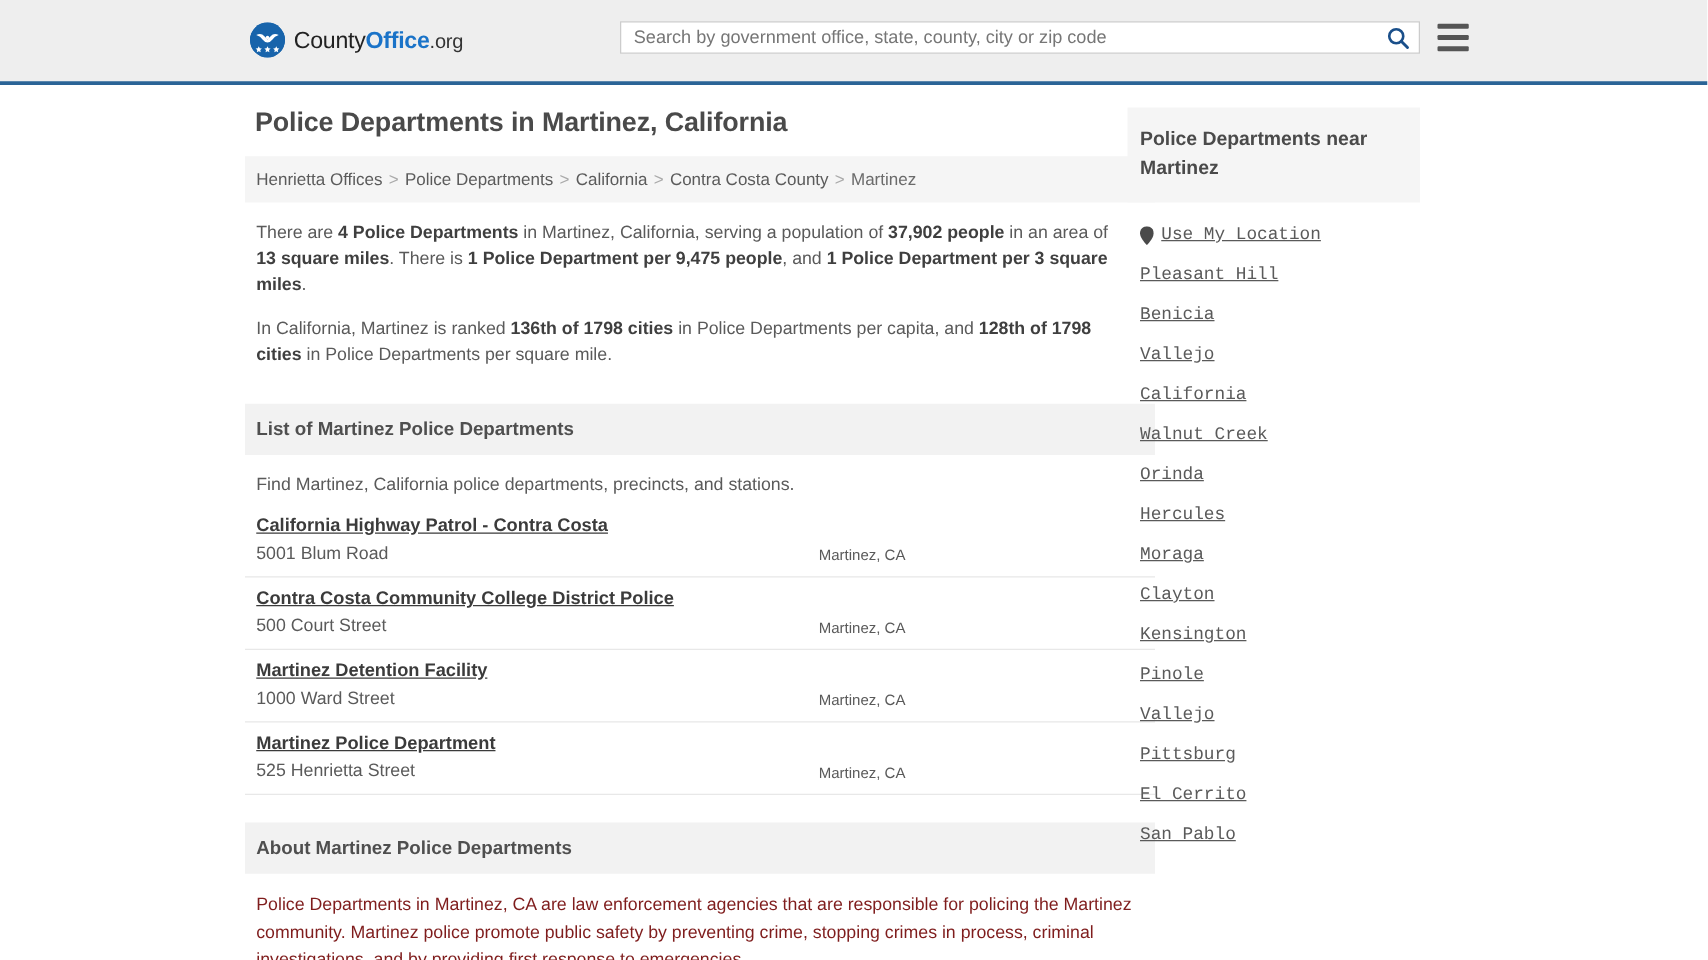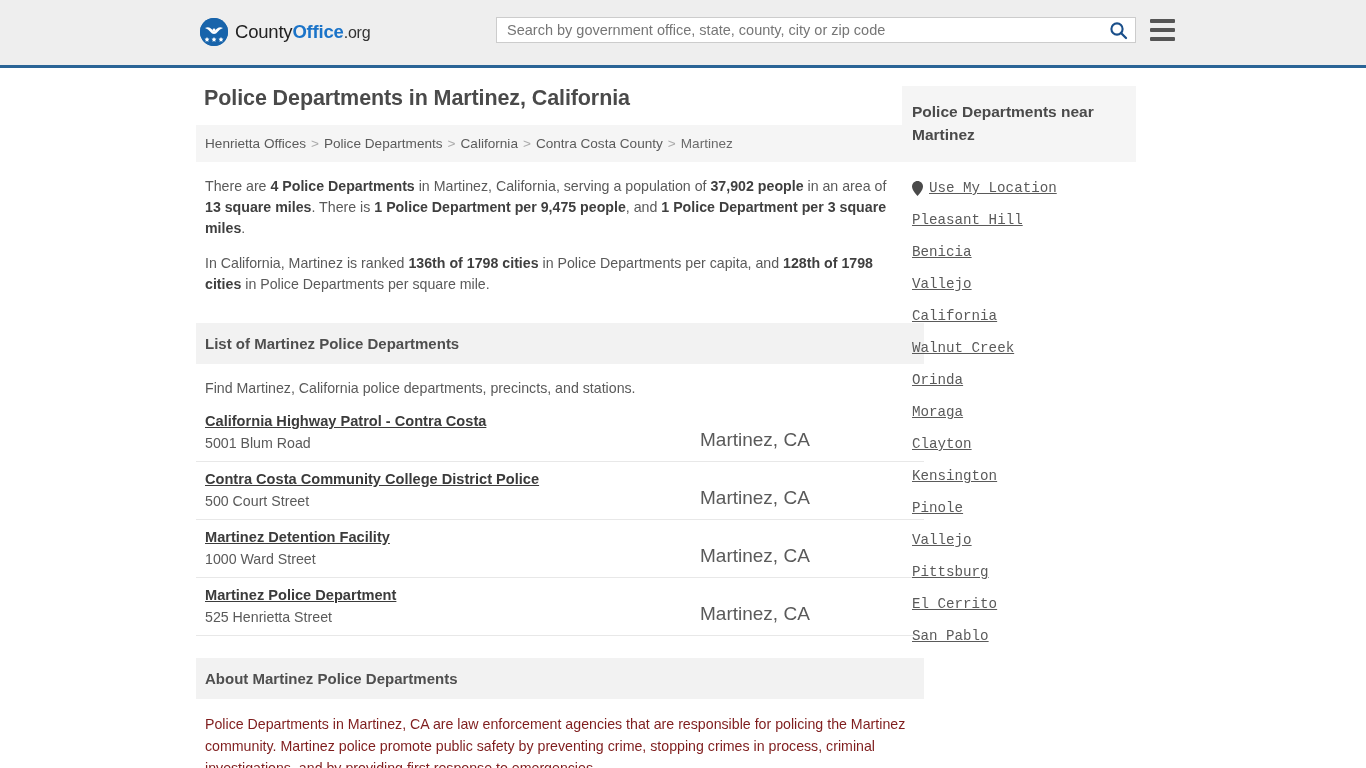--- a/index.html
+++ b/index.html
@@ -163,23 +163,23 @@
     text-decoration: underline;
     margin-bottom: 6px;
     cursor: pointer;
   }
   .listing-addr {
     font-size: 14.2px;
     color: #5a5a5a;
   }
   .listing-city {
     position: absolute;
-    left: 504px;
+    left: 459px;
     bottom: 10px;
-    font-size: 19px;
+    font-size: 12px;
     color: #5a5a5a;
   }
 
   .about-body {
     padding: 14px 9px 6px 9px;
     font-size: 14.2px;
     line-height: 22px;
     color: #7f1d1d;
   }
 
@@ -311,20 +311,23 @@
       <li>
           <a>California</a>
         </li>
       <li>
           <a>Walnut Creek</a>
         </li>
       <li>
           <a>Orinda</a>
         </li>
       <li>
+          <a>Hercules</a>
+        </li>
+      <li>
           <a>Moraga</a>
         </li>
       <li>
           <a>Clayton</a>
         </li>
       <li>
           <a>Kensington</a>
         </li>
       <li>
           <a>Pinole</a>

